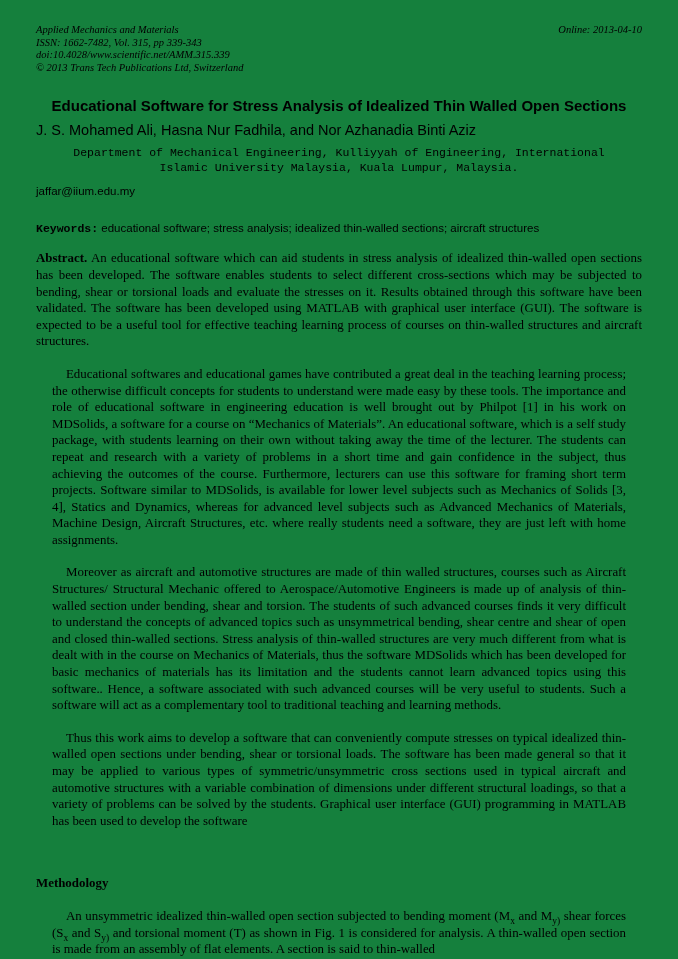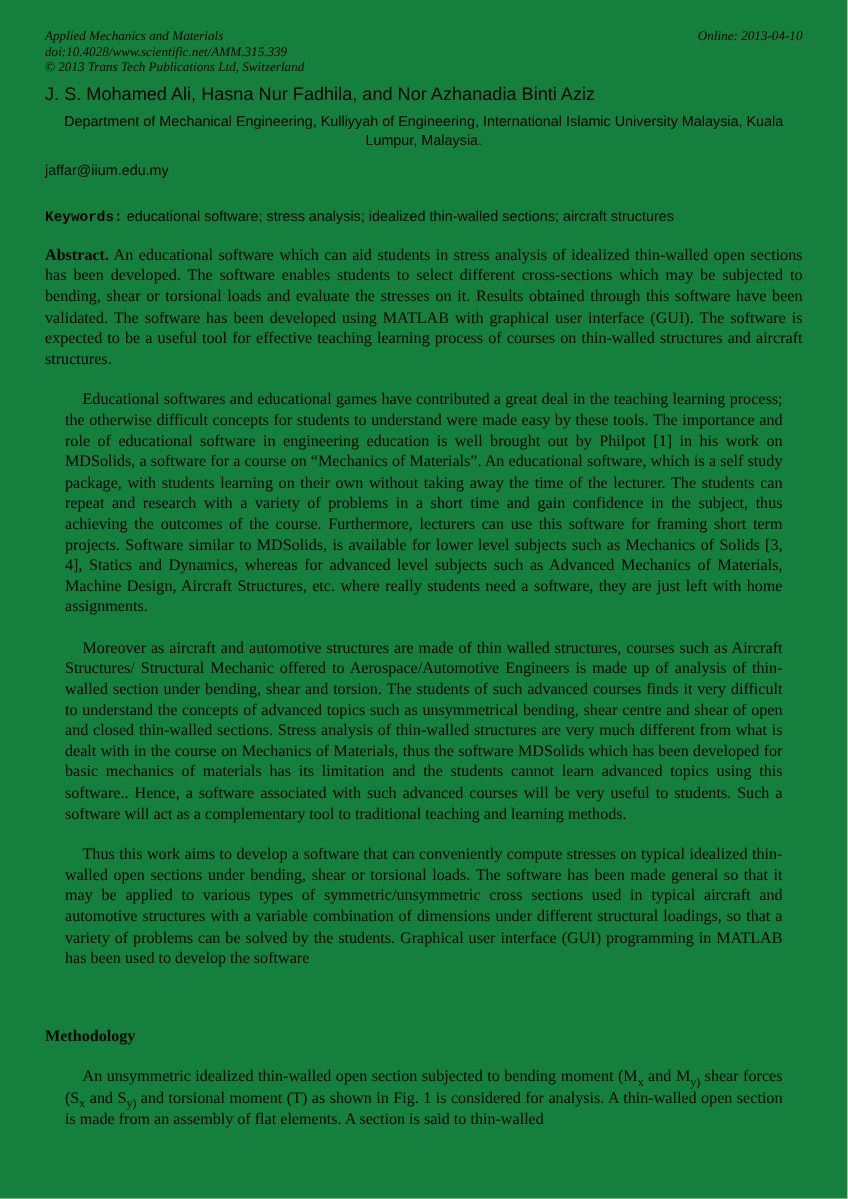--- a/index.html
+++ b/index.html
@@ -44,21 +44,21 @@
     margin-top: 5px;
     text-align: left;
     font-family: "Liberation Sans", sans-serif;
     font-size: 14.5px;
     line-height: 19px;
   }
   .affiliation {
     margin: 5px auto 0 auto;
     max-width: 586px;
     text-align: center;
-    font-family: Liberation Sans, sans-serif;
+    font-family: Liberation Mono, monospace;
     font-size: 11.5px;
     line-height: 15px;
   }
   .email {
     margin-top: 9px;
     text-align: left;
     font-family: "Liberation Sans", sans-serif;
     font-size: 11.5px;
     line-height: 15px;
   }
@@ -102,26 +102,28 @@
   }
 </style>
 </head>
 <body>
 
 <div class="page">
 
   <div class="journal-header">
     <div class="left">
       <div>Applied Mechanics and Materials</div>
+      <div>ISSN: 1662-7482, Vol. 315, pp 339-343</div>
       <div>doi:10.4028/www.scientific.net/AMM.315.339</div>
       <div>© 2013 Trans Tech Publications Ltd, Switzerland</div>
     </div>
     <div class="right">Online: 2013-04-10</div>
   </div>
 
+  <div class="paper-title">Educational Software for Stress Analysis of Idealized Thin Walled Open Sections</div>
 
   <div class="authors">J. S. Mohamed Ali, Hasna Nur Fadhila, and Nor Azhanadia Binti Aziz</div>
 
   <div class="affiliation">Department of Mechanical Engineering, Kulliyyah of Engineering, International Islamic University Malaysia, Kuala Lumpur, Malaysia.</div>
 
   <div class="email">jaffar@iium.edu.my</div>
 
   <div class="keywords">
     <span class="kw-label">Keywords:</span>
     <span>educational software; stress analysis; idealized thin-walled sections; aircraft structures</span>

